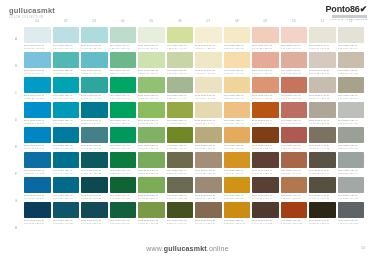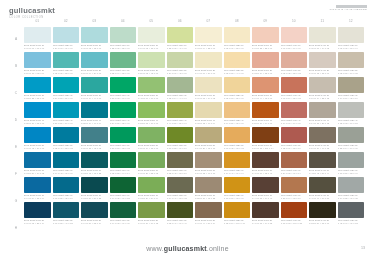--- a/index.html
+++ b/index.html
@@ -86,20 +86,23 @@
 <body>
 
 <div class="page">
 
   <div class="header">
     <div class="brand-left">
       <span class="b-strong">gullucasmkt</span>
       <span class="b-sub">COLOR COLLECTION</span>
     </div>
     <div class="brand-right">
+      <div class="b-main">
+        <span>Ponto86</span><span class="b-tick">✔</span>
+      </div>
       <div class="b-rule"></div>
       <span class="b-sub">TINTAS E ACABAMENTOS</span>
     </div>
   </div>
 
   <div class="colhead">
       <span>01</span>
       <span>02</span>
       <span>03</span>
       <span>04</span>

